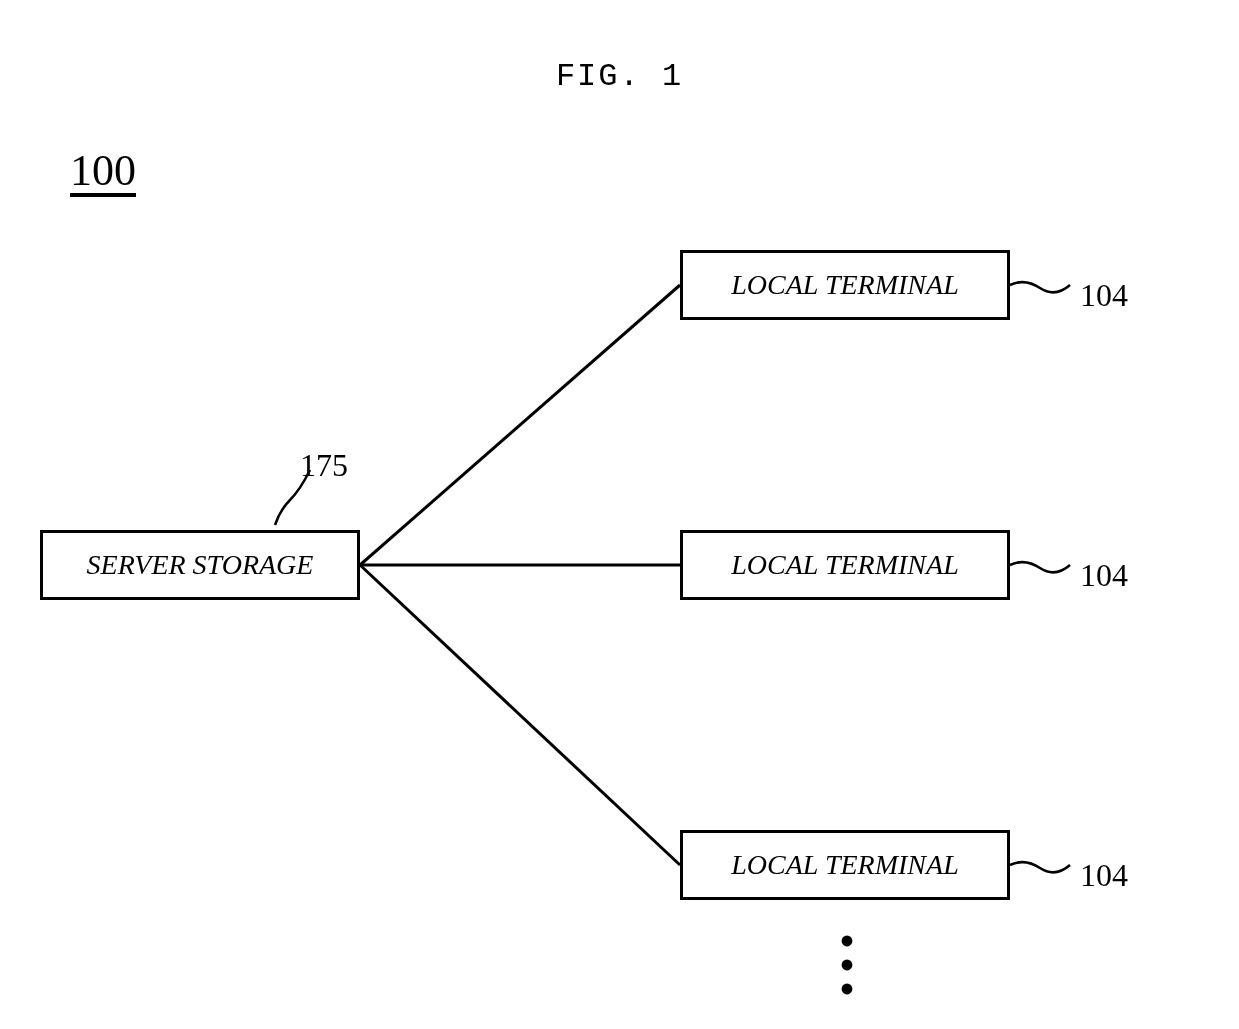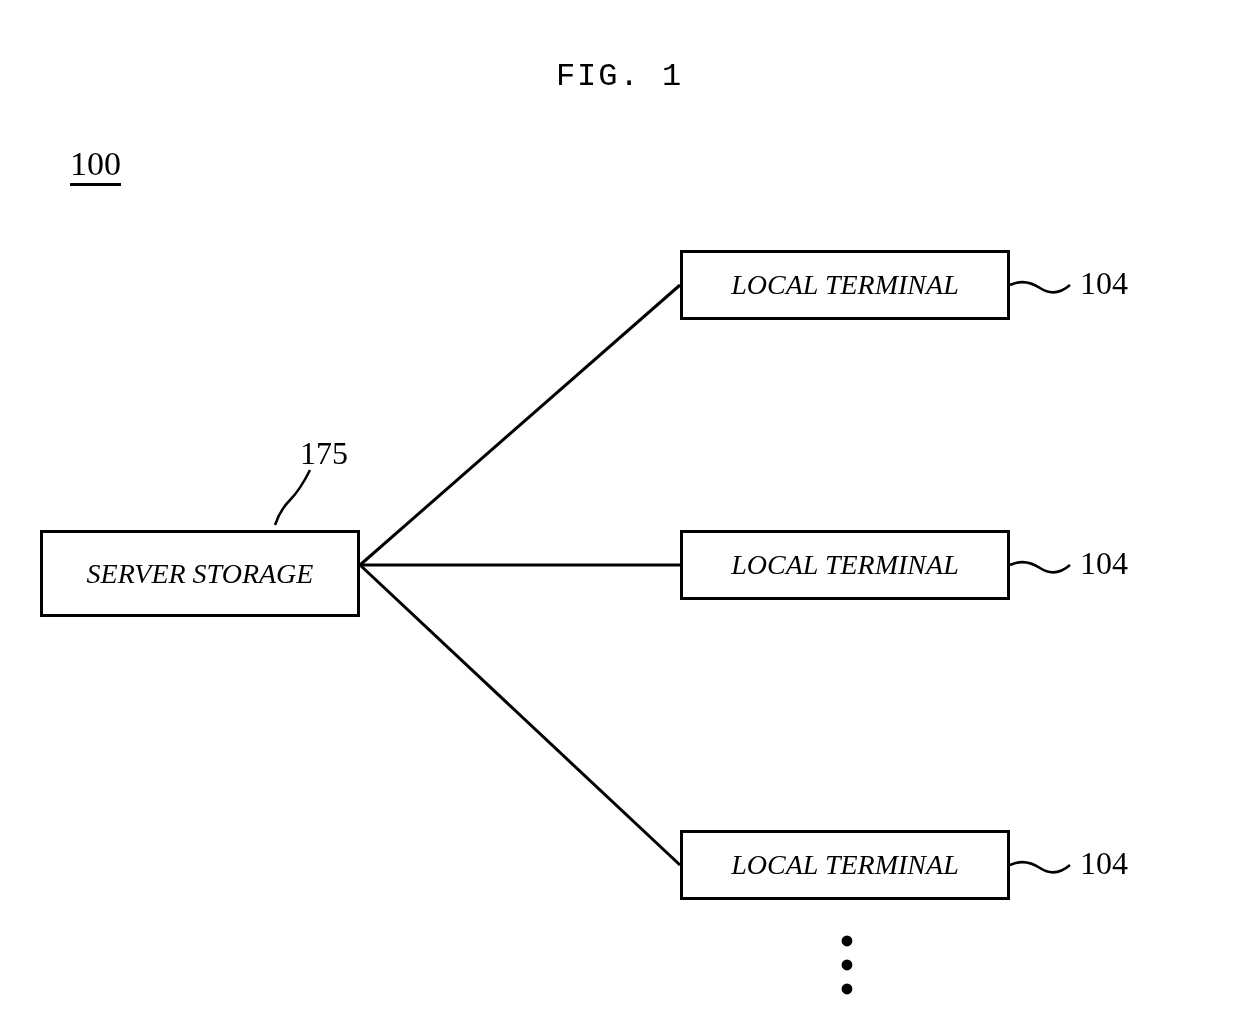--- a/index.html
+++ b/index.html
@@ -21,39 +21,39 @@
       transform: translateX(-50%);
       font-size: 32px;
       font-family: 'Courier New', monospace;
       letter-spacing: 2px;
       margin-top: 28px;
     }
     .system-number {
       position: absolute;
       top: 145px;
       left: 70px;
-      font-size: 34px;
+      font-size: 44px;
       text-decoration: underline;
       text-underline-offset: 8px;
     }
     .box {
       position: absolute;
       border: 3px solid black;
       background: white;
       display: flex;
       align-items: center;
       justify-content: center;
       font-size: 28px;
       font-style: italic;
     }
     .server-box {
       left: 40px;
       top: 530px;
       width: 320px;
-      height: 87px;
+      height: 70px;
       align-items: center;
     }
     .terminal-box-1 {
       left: 680px;
       top: 250px;
       width: 330px;
       height: 70px;
     }
     .terminal-box-2 {
       left: 680px;
@@ -63,20 +63,21 @@
     }
     .terminal-box-3 {
       left: 680px;
       top: 830px;
       width: 330px;
       height: 70px;
     }
     .ref-label {
       position: absolute;
       font-size: 32px;
+      margin-top: 12px;
     }
     .ref-102 {
       left: 300px;
       top: 435px;
     }
     .ref-104-1 {
       left: 1080px;
       top: 265px;
     }
     .ref-104-2 {

